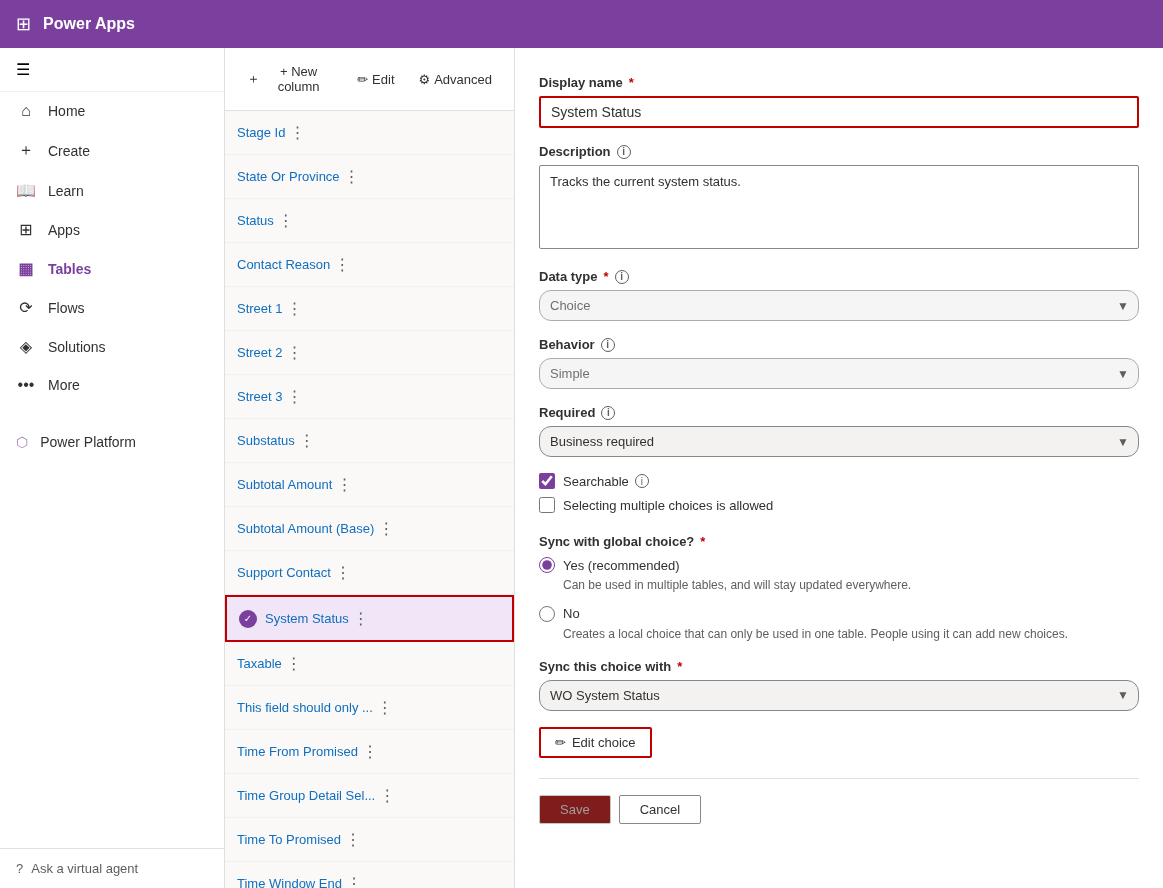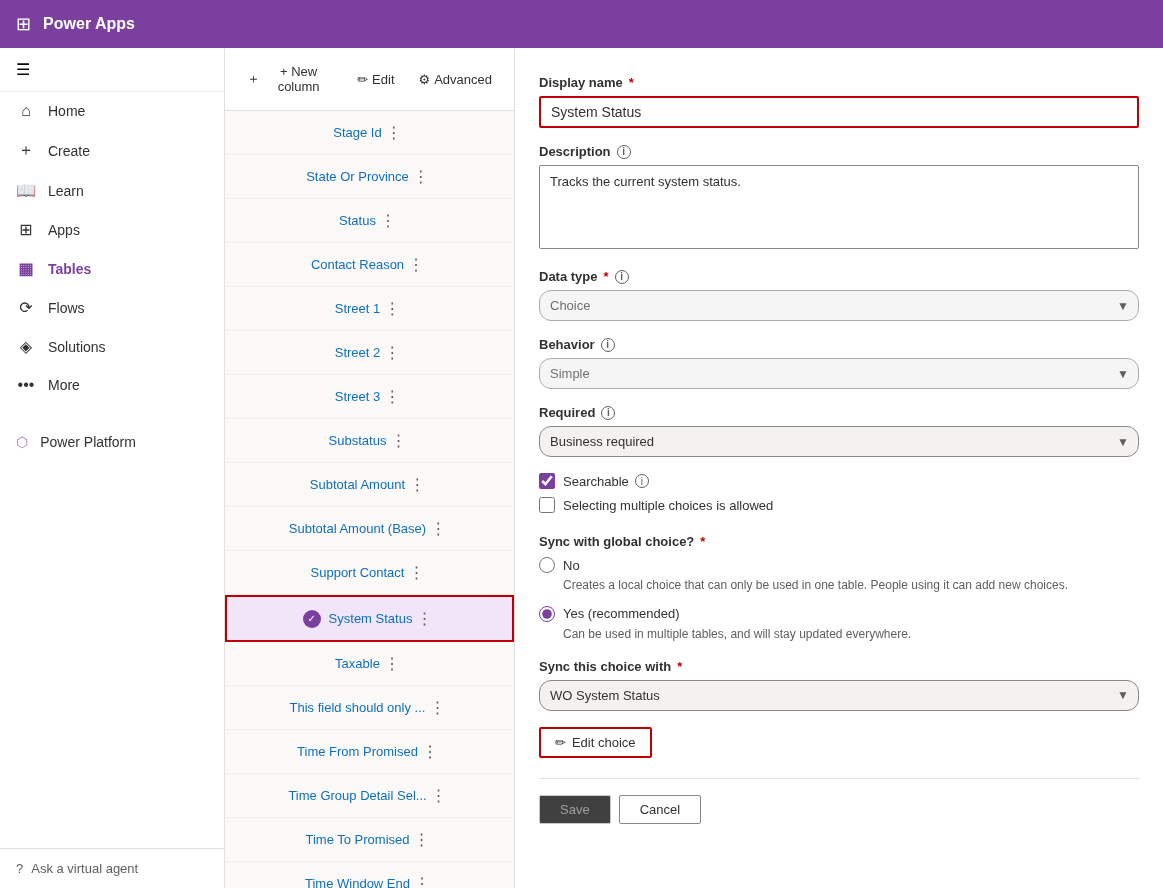--- a/index.html
+++ b/index.html
@@ -112,21 +112,21 @@
       color: #323130;
       border-radius: 2px;
     }
     .column-list {
       flex: 1;
       overflow-y: auto;
     }
     .column-item {
       display: flex;
       align-items: center;
-      justify-content: center;
+      justify-content: flex-start;
       padding: 10px 12px;
       border-bottom: 1px solid #f0f0f0;
       cursor: pointer;
     }
     .column-item.selected {
       background: #f0e6f8;
       border: 2px solid #c00000;
     }
     .column-item-left {
       display: flex;
@@ -316,21 +316,21 @@
     
     .form-footer {
       display: flex;
       gap: 8px;
       margin-top: 20px;
       padding-top: 16px;
       border-top: 1px solid #e0e0e0;
     }
     .btn-save {
       padding: 6px 20px;
-      background: #404040;
+      background: #7f1d1d;
       border: 1px solid #c8c6c4;
       border-radius: 2px;
       font-size: 13px;
       color: #a19f9d;
       cursor: not-allowed;
     }
     .btn-cancel {
       padding: 6px 20px;
       background: white;
       border: 1px solid #8a8886;
@@ -630,31 +630,31 @@
       </div>
 
       <div class="form-group">
         <div class="form-label">
           <span>Sync with global choice?</span>
           <span class="required-star">*</span>
         </div>
         <div class="radio-group">
           <div class="radio-option">
             <div class="radio-row">
+              <input type="radio" name="sync" class="radio-input" checked="" style="">
+              <label class="radio-label">Yes (recommended)</label>
+            </div>
+            <div class="radio-desc">Can be used in multiple tables, and will stay updated everywhere.</div>
+          </div>
+          <div class="radio-option">
+            <div class="radio-row">
               <input type="radio" name="sync" class="radio-input" style="">
               <label class="radio-label">No</label>
             </div>
             <div class="radio-desc">Creates a local choice that can only be used in one table. People using it can add new choices.</div>
-          </div>
-          <div class="radio-option">
-            <div class="radio-row">
-              <input type="radio" name="sync" class="radio-input" checked="" style="">
-              <label class="radio-label">Yes (recommended)</label>
-            </div>
-            <div class="radio-desc">Can be used in multiple tables, and will stay updated everywhere.</div>
           </div>
         </div>
       </div>
 
       <div class="form-group">
         <div class="form-label">
           <span>Sync this choice with</span>
           <span class="required-star">*</span>
         </div>
         <div class="select-wrapper">

